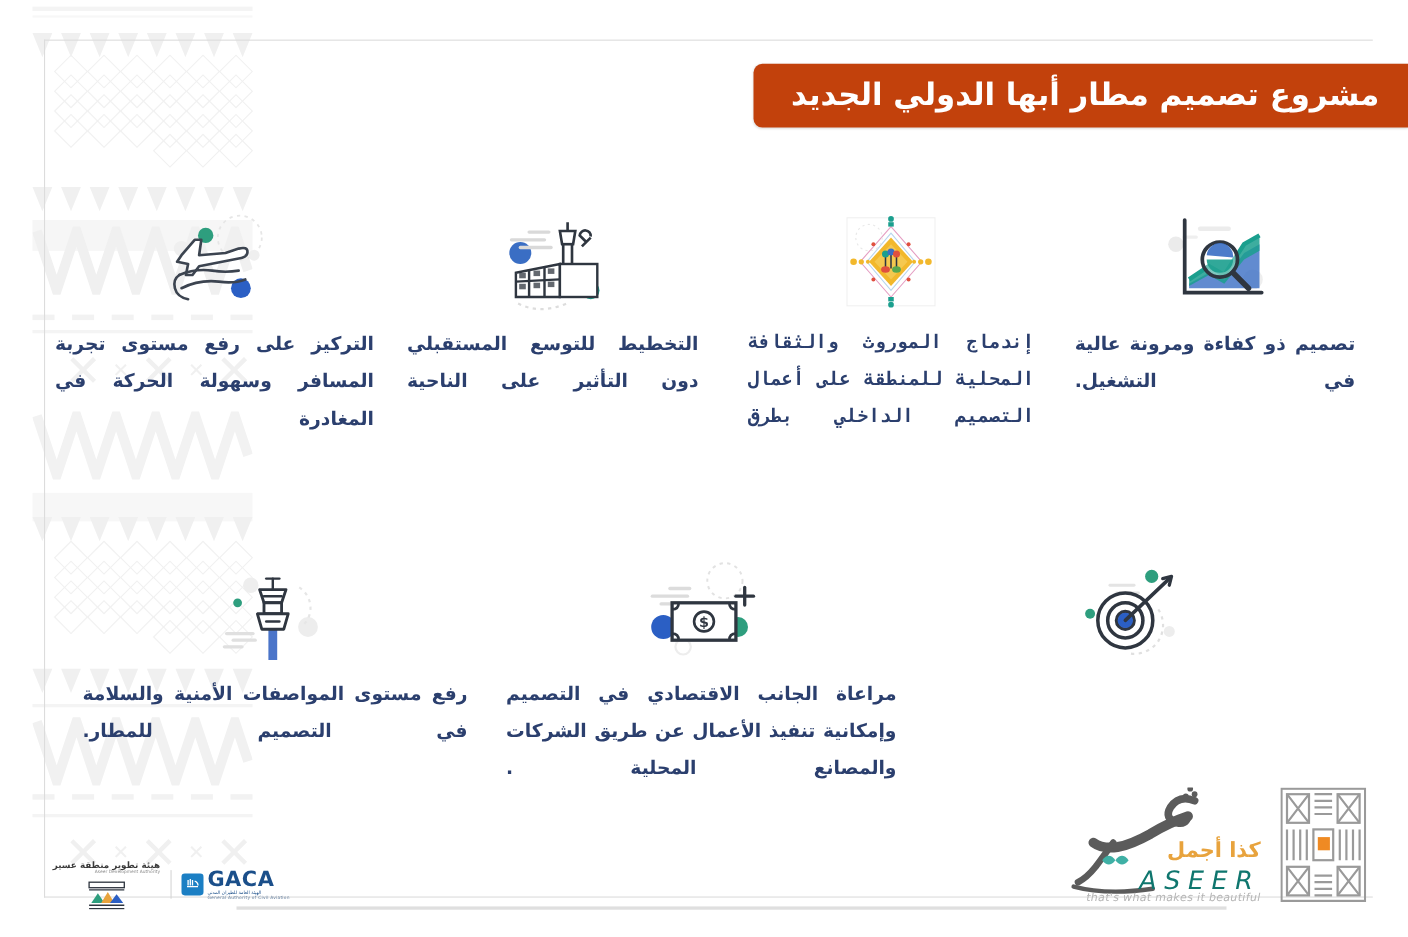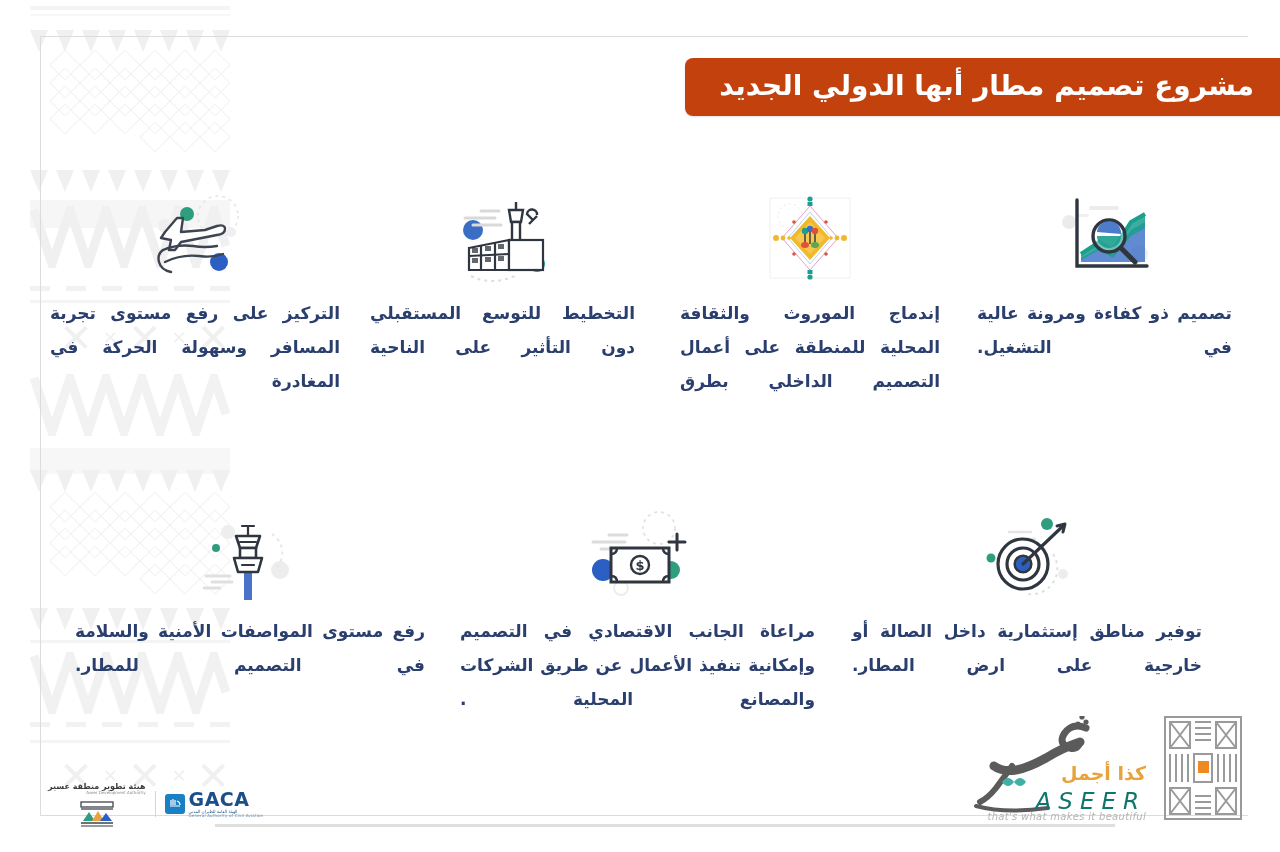--- a/index.html
+++ b/index.html
@@ -69,21 +69,21 @@
     margin-bottom:10px;
   }
   .card .txt{
     color:#2b3f6e;font-size:17px;font-weight:bold;line-height:2.0;
     text-align:justify;text-align-last:justify;
     direction:rtl;
   }
 
   
   .c1{right:48px;top:190px;width:255px;margin-left:40px;}
-  .c2{right:340px;top:190px;width:260px;}
+  .c2{right:340px;top:190px;width:260px;font-family:Liberation Mono, monospace;}
   .c3{right:645px;top:190px;width:265px;}
   .c4{right:940px;top:190px;width:290px;}
   
   .c5{right:78px;top:508px;width:350px;}
   .c6{right:465px;top:508px;width:355px;}
   .c7{right:855px;top:508px;width:350px;}
 
   
   .logos-left{
     position:absolute;left:48px;top:782px;z-index:6;
@@ -463,21 +463,20 @@
         <g fill="none" stroke="#2f3640" stroke-width="3.2">
           <circle cx="48" cy="56" r="25"></circle>
           <circle cx="48" cy="56" r="16"></circle>
           <circle cx="48" cy="56" r="8"></circle>
         </g>
         <circle cx="48" cy="56" r="7" fill="#2b5fc4"></circle>
         <line x1="48" y1="56" x2="88" y2="18" stroke="#2f3640" stroke-width="3.2" stroke-linecap="round"></line>
         <path d="M82,18 L90,16 L88,24" fill="none" stroke="#2f3640" stroke-width="3" stroke-linecap="round" stroke-linejoin="round"></path>
       </svg>
     </div>
-    <div class="txt">توفير مناطق إستثمارية داخل الصالة أو خارجية على ارض المطار.</div>
   </div>
 
   <div class="card c6">
     <div class="icon">
       <svg width="110" height="96" viewBox="0 0 110 96">
         <circle cx="76" cy="20" r="16" fill="none" stroke="#e2e2e2" stroke-width="1.8" stroke-dasharray="3 4"></circle>
         <circle cx="20" cy="62" r="11" fill="#2b5fc4"></circle>
         <circle cx="88" cy="62" r="9" fill="#2e9e7e"></circle>
         <circle cx="38" cy="80" r="7" fill="none" stroke="#ededed" stroke-width="2"></circle>
         <g stroke="#dcdcdc" stroke-width="3" stroke-linecap="round">

